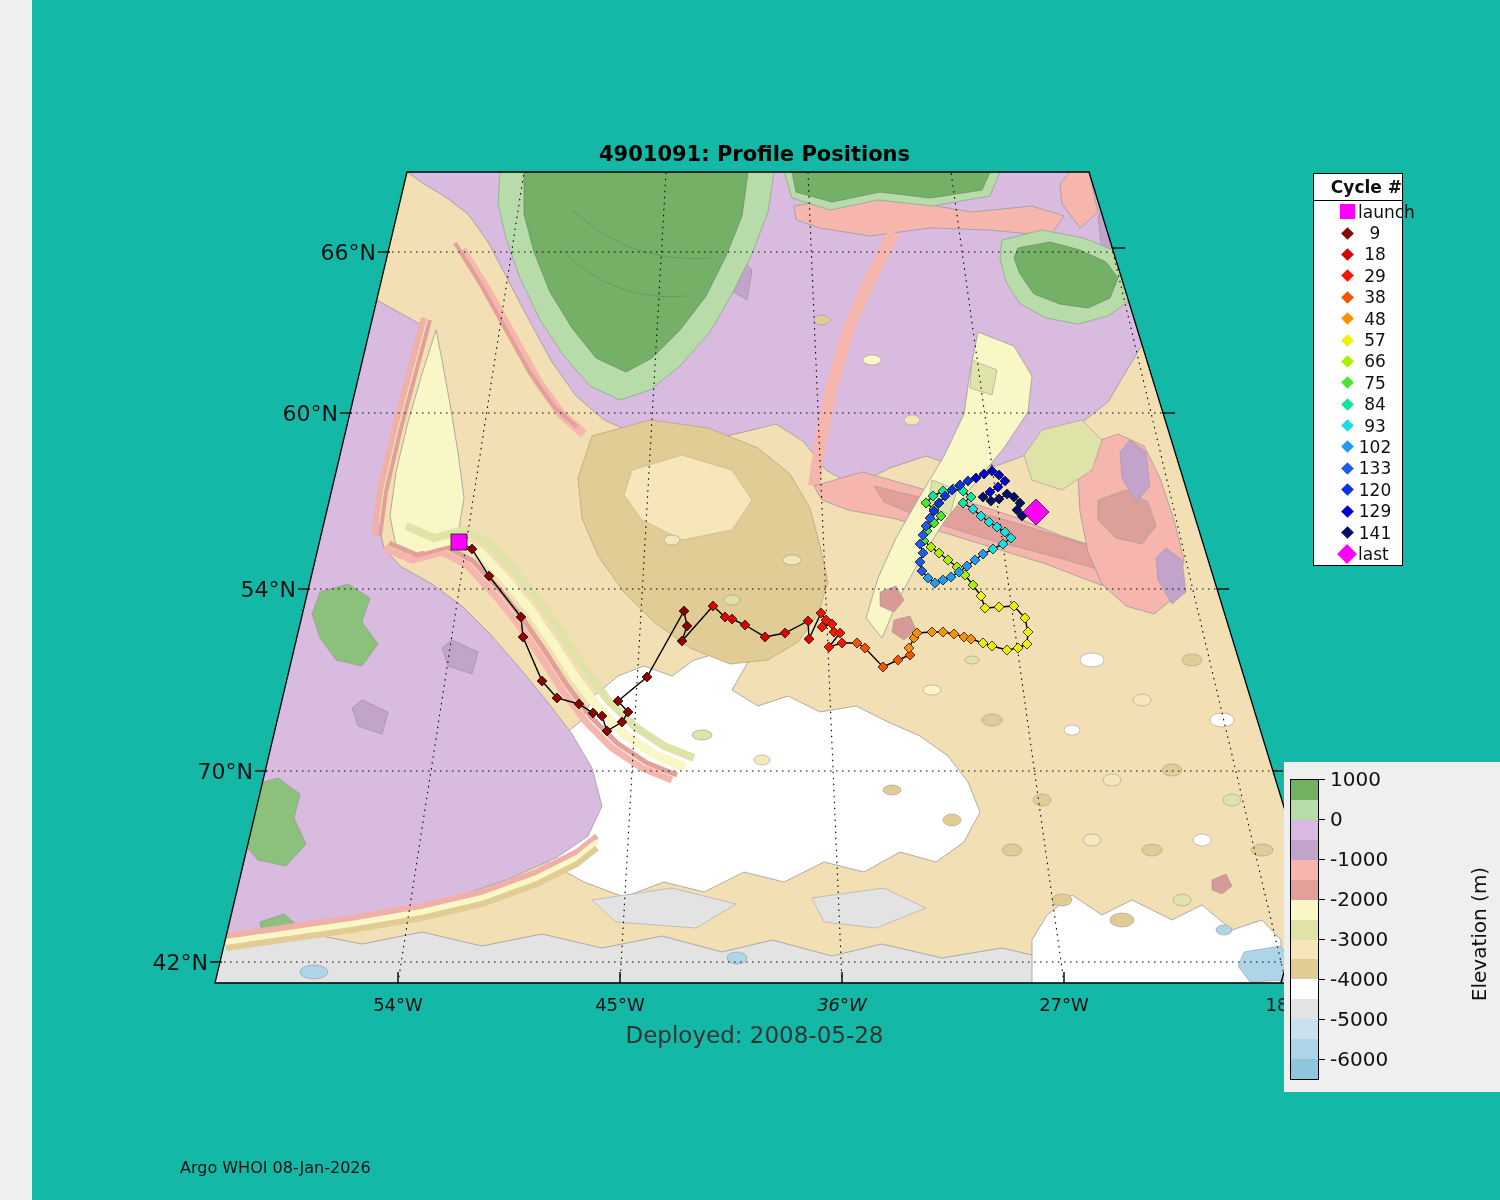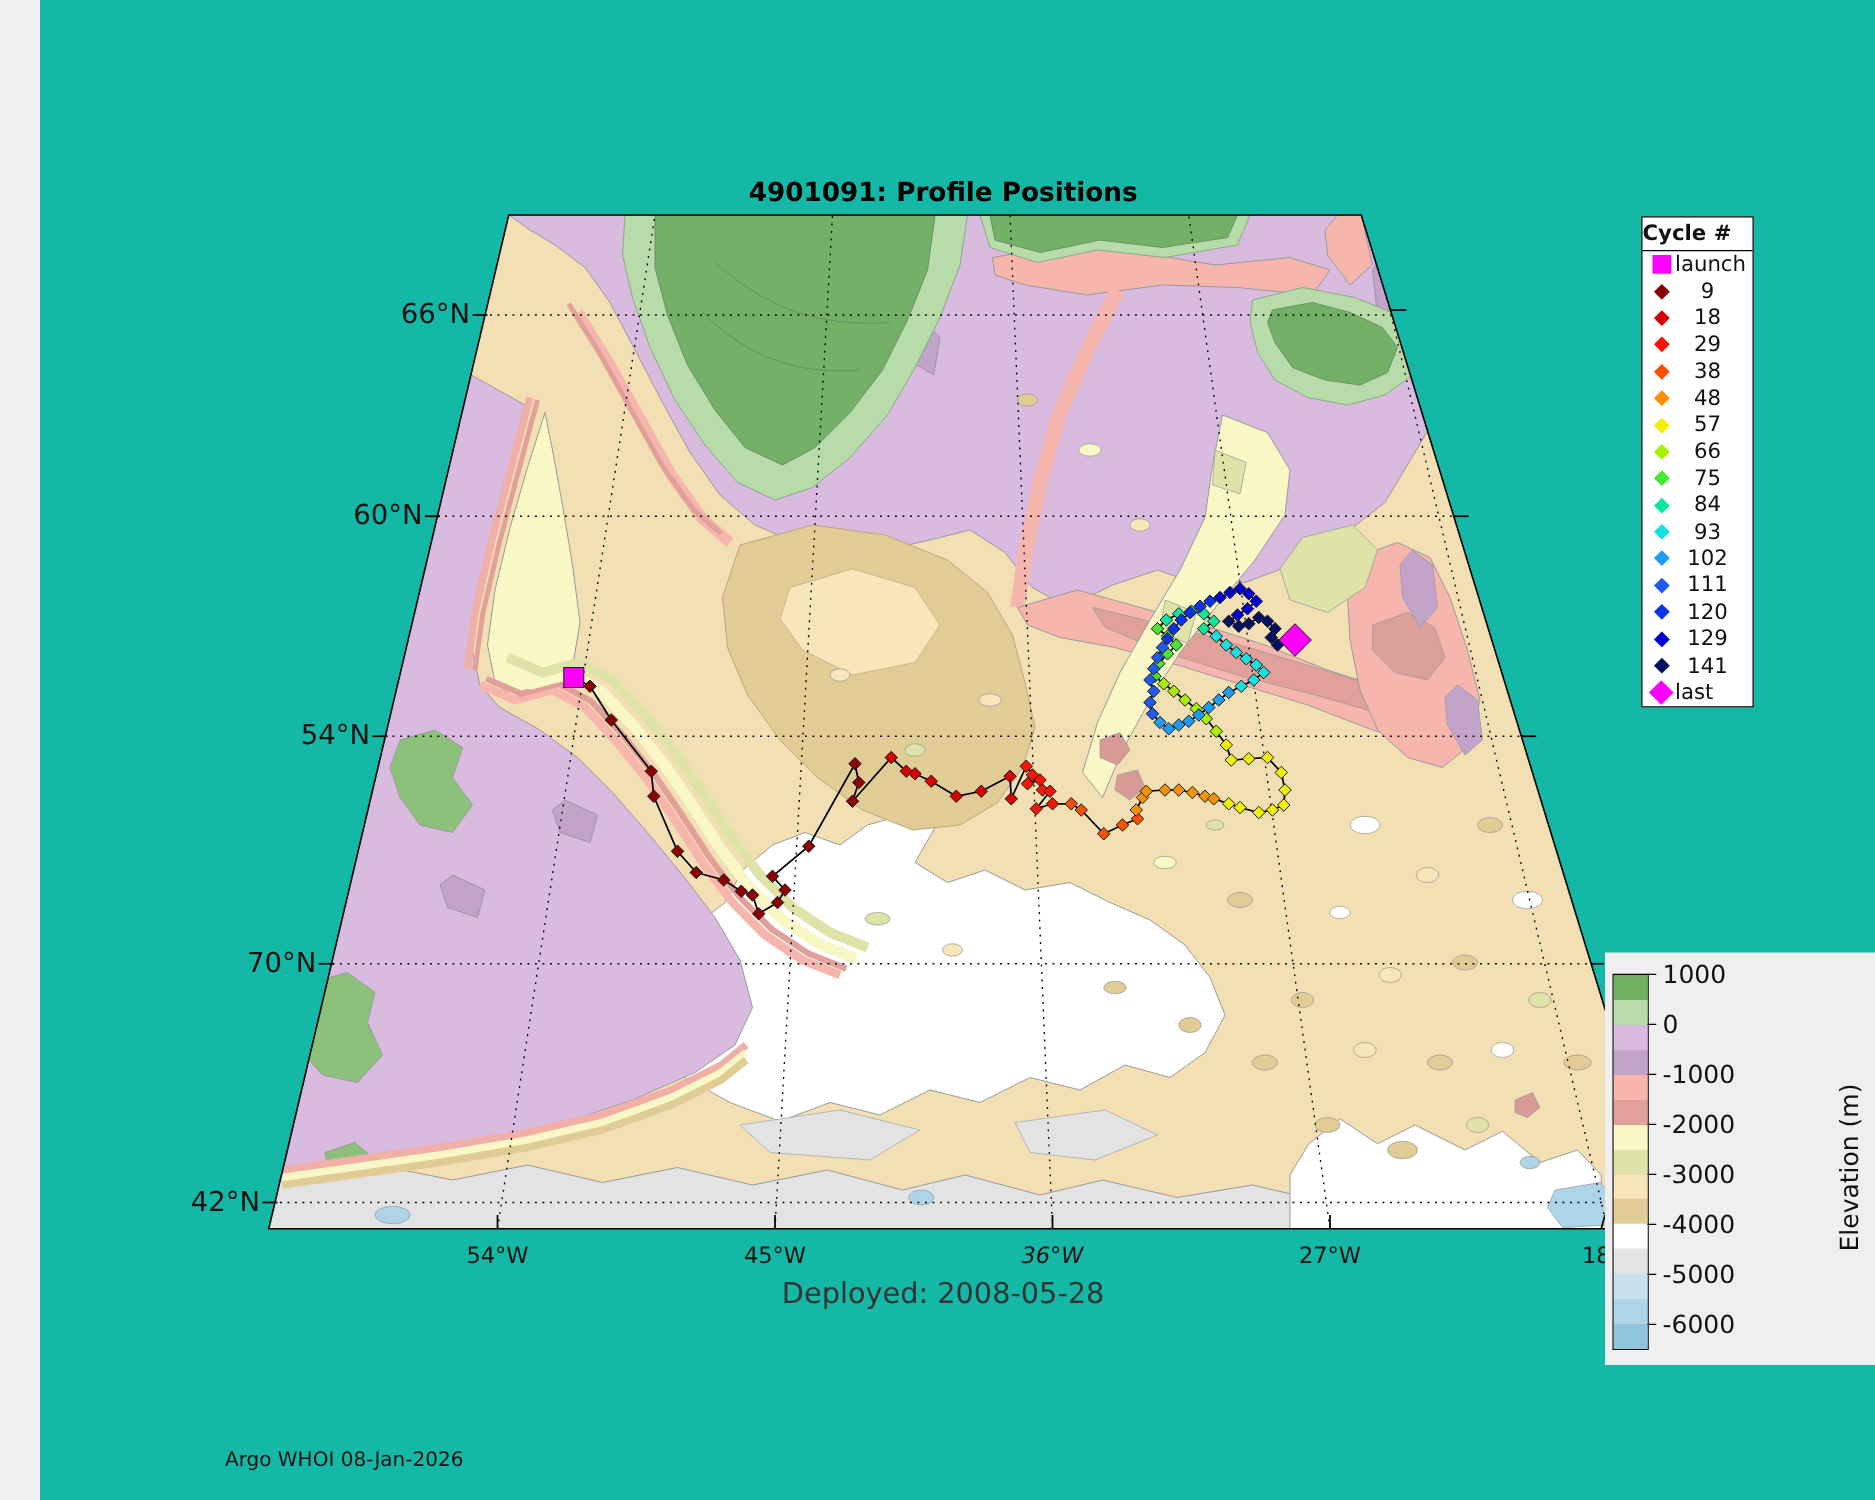--- a/index.html
+++ b/index.html
@@ -7,22 +7,22 @@
        font-family:"DejaVu Sans","Liberation Sans",sans-serif;color:#111;margin-left:32px;}
   #mapsvg{position:absolute;left:0;top:0;}
   .abs{position:absolute;}
   #title{left:0;top:142px;width:1445px;text-align:center;font-size:21px;font-weight:bold;color:#000;}
   #deployed{left:0;top:1022px;width:1445px;text-align:center;font-size:23px;color:#333;}
   #credit{left:148px;top:1158px;font-size:16px;color:#111;}
   .latlab{transform:translate(-100%,-50%);font-size:22px;white-space:nowrap;}
   .lonlab{transform:translate(-50%,0);font-size:18px;white-space:nowrap;text-align:right;}
   
   #legend{left:1281px;top:173px;width:88px;background:#fff;border:1px solid #000;font-size:17px;}
-  #legend-title{border-bottom:1px solid #000;text-align:left;font-weight:bold;padding:3px 0;}
-  .lrow{display:flex;align-items:center;height:21.4px;padding-left:4px;}
+  #legend-title{border-bottom:1px solid #000;text-align:right;font-weight:bold;padding:3px 0;}
+  .lrow{display:flex;align-items:center;height:21.4px;padding-left:22px;}
   .lmark{width:22px;display:flex;justify-content:center;align-items:center;flex:0 0 22px;}
   .sq{width:15px;height:15px;background:#ff00ff;}
   .dia{width:9px;height:9px;transform:rotate(45deg);}
   .bigdia{width:14px;height:14px;background:#ff00ff;transform:rotate(45deg);}
   .llab{flex:1;text-align:center;padding-right:10px;}
   .llab.left{text-align:left;padding-right:0;}
   
   #cbpanel{left:1252px;top:762px;width:248px;height:330px;background:#efefef;}
   #cbar{position:absolute;left:6px;top:17px;width:27px;height:299px;border:1px solid #000;display:flex;flex-direction:column;}
   .cbseg{flex:1;}
@@ -405,21 +405,21 @@
         <div class="lrow">
           <span class="lmark">
             <span class="dia" style="background: rgb(30, 155, 245);"></span>
           </span>
           <span class="llab">102</span>
         </div>
         <div class="lrow">
           <span class="lmark">
             <span class="dia" style="background: rgb(30, 90, 240);"></span>
           </span>
-          <span class="llab">111</span>
+          <span class="llab">133</span>
         </div>
         <div class="lrow">
           <span class="lmark">
             <span class="dia" style="background: rgb(10, 50, 230);"></span>
           </span>
           <span class="llab">120</span>
         </div>
         <div class="lrow">
           <span class="lmark">
             <span class="dia" style="background: rgb(0, 0, 210);"></span>

